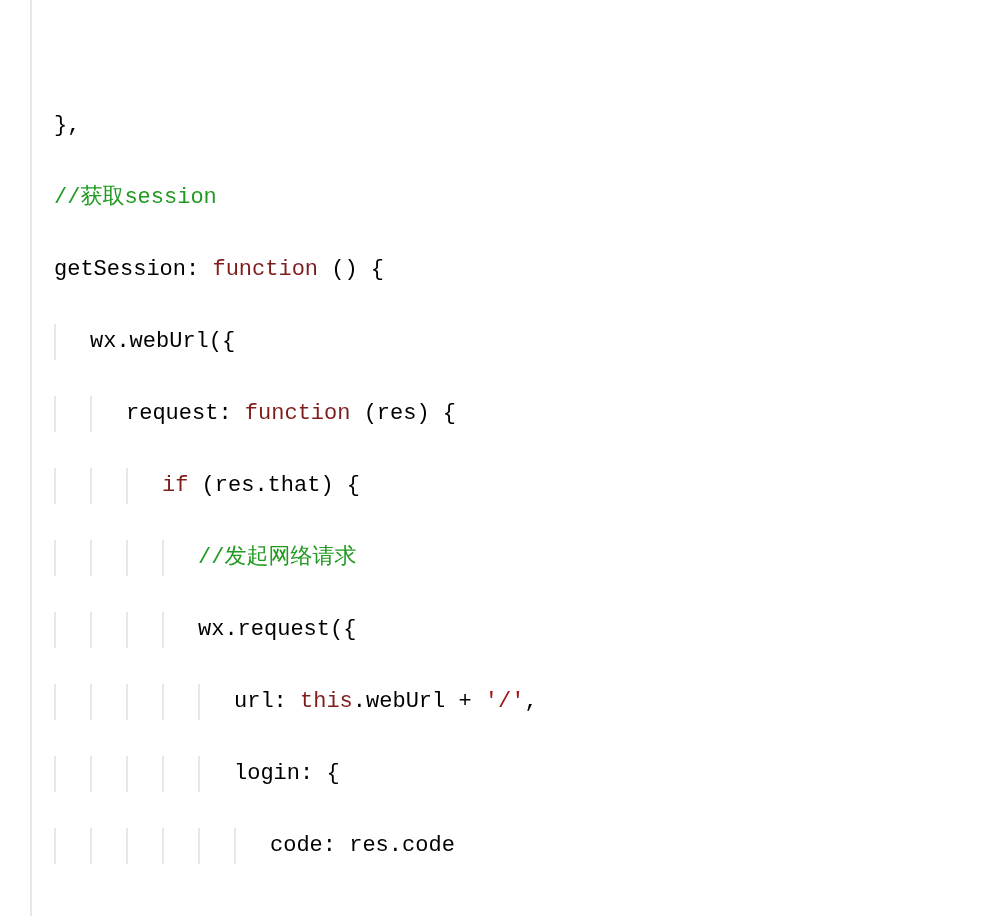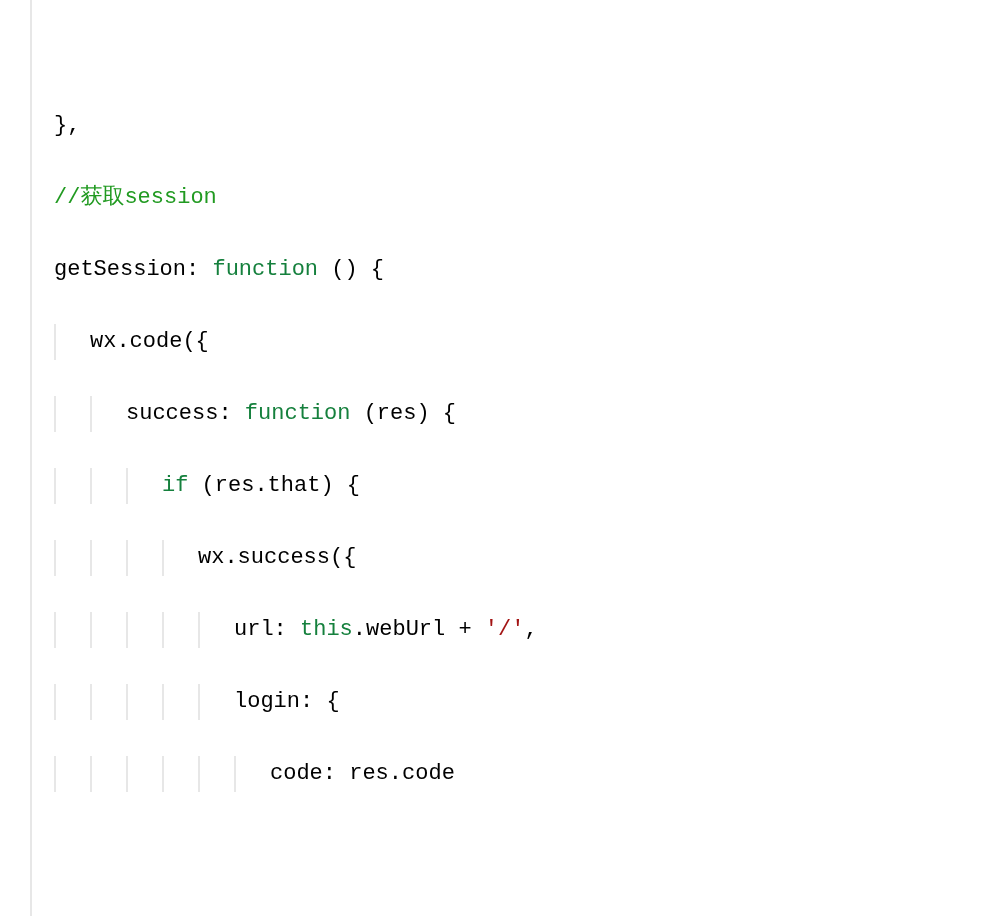--- a/index.html
+++ b/index.html
@@ -20,37 +20,38 @@
     top:0;
     bottom:0;
     width:2px;
     background:#e7e7e7;
   }
   .line{display:block;}
   .indent{display:inline-block;width:36px;border-left:2px solid #e7e7e7;height:36px;vertical-align:top;box-sizing:border-box;}
   .indent.first{border-left:none;}
   .tok{vertical-align:top;}
   .comment{color:#219a21;}
-  .keyword{color:#15803d;margin-top:47px;}
+  .keyword{color:#7f1d1d;margin-top:47px;}
   .string{color:#a31414;}
   .plain{color:#000;}
 </style>
 </head>
 <body>
 
 <div class="editor">
   <div class="gutter-line"></div>
 
 <span class="line"><span class="indent first"></span><span class="tok plain">},</span></span>
 <span class="line"><span class="indent first"></span><span class="tok comment">//获取session</span></span>
 <span class="line"><span class="indent first"></span><span class="tok plain">getSession</span><span class="tok plain">: </span><span class="tok keyword">function</span><span class="tok plain"> () {</span></span>
-<span class="line"><span class="indent first"></span><span class="indent"></span><span class="tok plain">wx.code({</span></span>
-<span class="line"><span class="indent first"></span><span class="indent"></span><span class="indent"></span><span class="tok plain">success</span><span class="tok plain">: </span><span class="tok keyword">function</span><span class="tok plain"> (res) {</span></span>
+<span class="line"><span class="indent first"></span><span class="indent"></span><span class="tok plain">wx.webUrl({</span></span>
+<span class="line"><span class="indent first"></span><span class="indent"></span><span class="indent"></span><span class="tok plain">request</span><span class="tok plain">: </span><span class="tok keyword">function</span><span class="tok plain"> (res) {</span></span>
 <span class="line"><span class="indent first"></span><span class="indent"></span><span class="indent"></span><span class="indent"></span><span class="tok keyword">if</span><span class="tok plain"> (res.that) {</span></span>
-<span class="line"><span class="indent first"></span><span class="indent"></span><span class="indent"></span><span class="indent"></span><span class="indent"></span><span class="tok plain">wx.success({</span></span>
+<span class="line"><span class="indent first"></span><span class="indent"></span><span class="indent"></span><span class="indent"></span><span class="indent"></span><span class="tok comment">//发起网络请求</span></span>
+<span class="line"><span class="indent first"></span><span class="indent"></span><span class="indent"></span><span class="indent"></span><span class="indent"></span><span class="tok plain">wx.request({</span></span>
 <span class="line"><span class="indent first"></span><span class="indent"></span><span class="indent"></span><span class="indent"></span><span class="indent"></span><span class="indent"></span><span class="tok plain">url</span><span class="tok plain">: </span><span class="tok keyword">this</span><span class="tok plain">.webUrl + </span><span class="tok string">'/'</span><span class="tok plain">,</span></span>
 <span class="line"><span class="indent first"></span><span class="indent"></span><span class="indent"></span><span class="indent"></span><span class="indent"></span><span class="indent"></span><span class="tok plain">login</span><span class="tok plain">: {</span></span>
 <span class="line"><span class="indent first"></span><span class="indent"></span><span class="indent"></span><span class="indent"></span><span class="indent"></span><span class="indent"></span><span class="indent"></span><span class="tok plain">code</span><span class="tok plain">: res.code</span></span>
 
 
 
 
 
 
 

